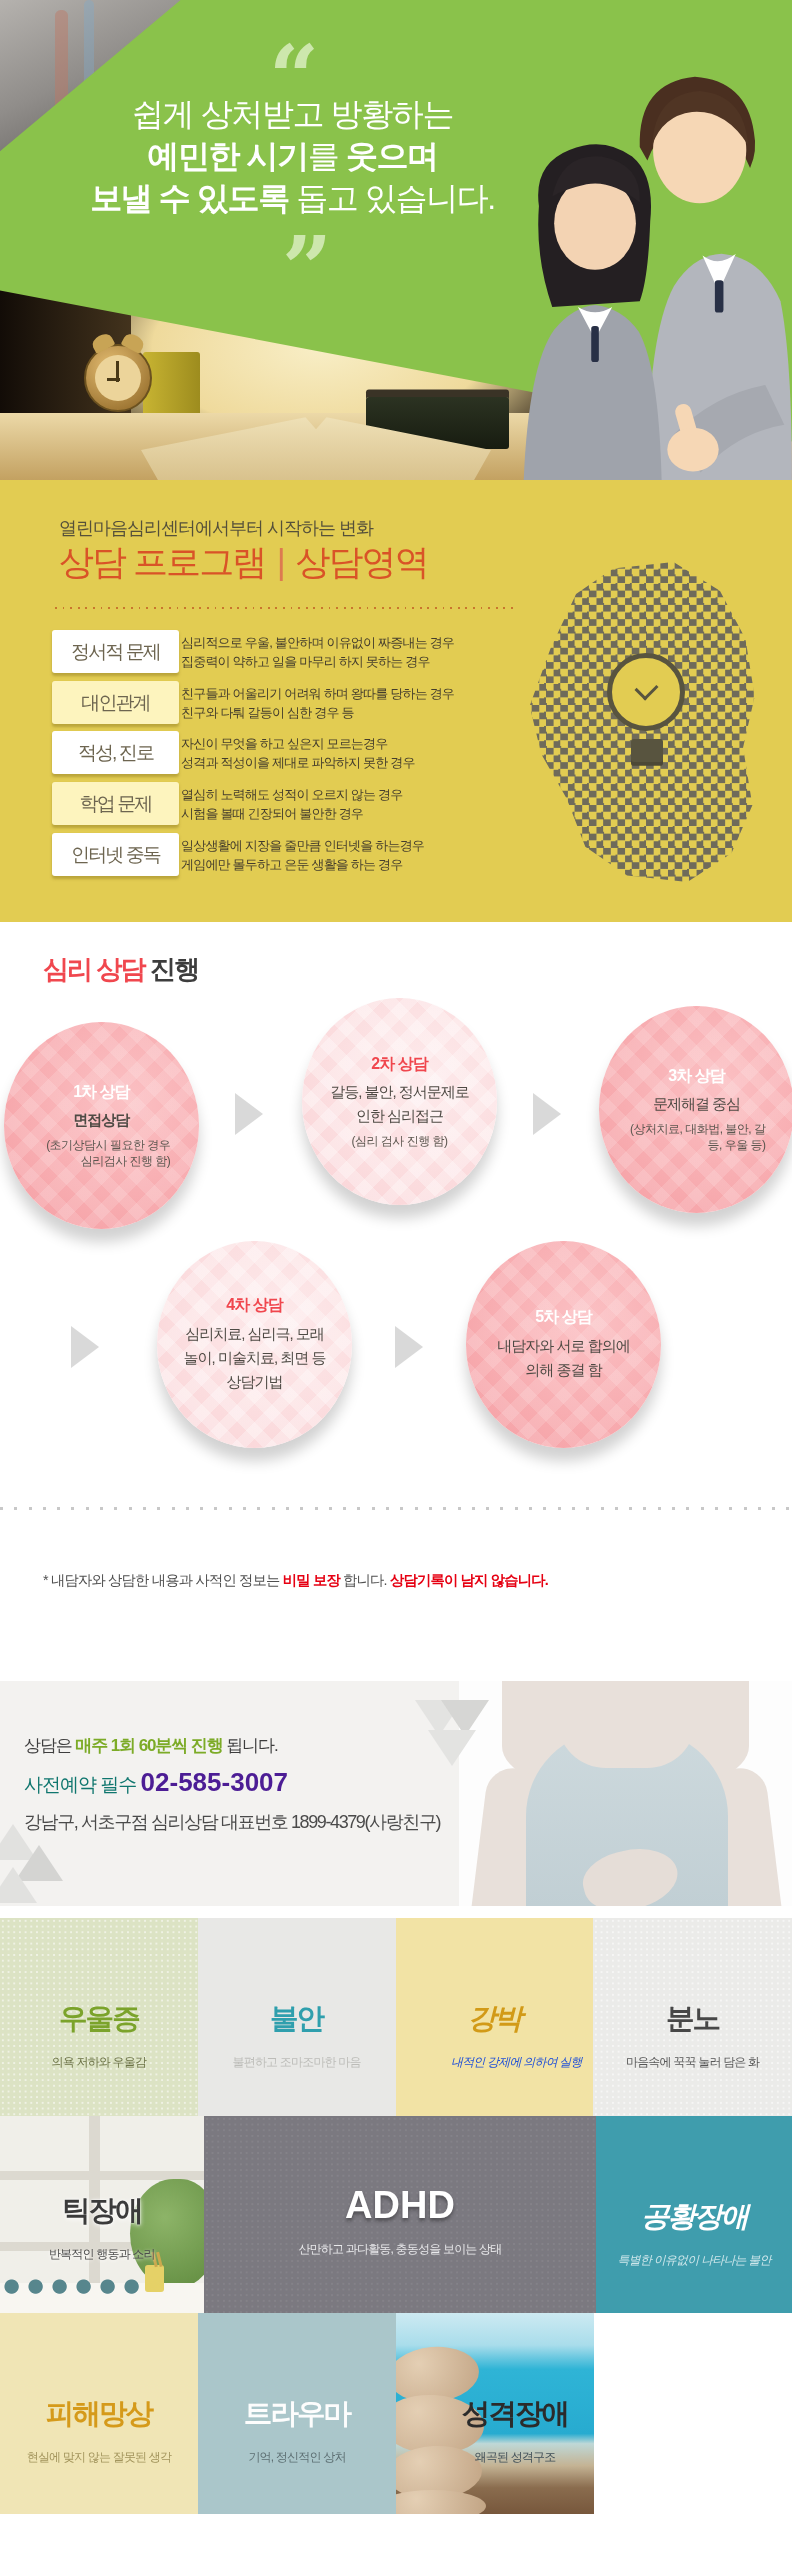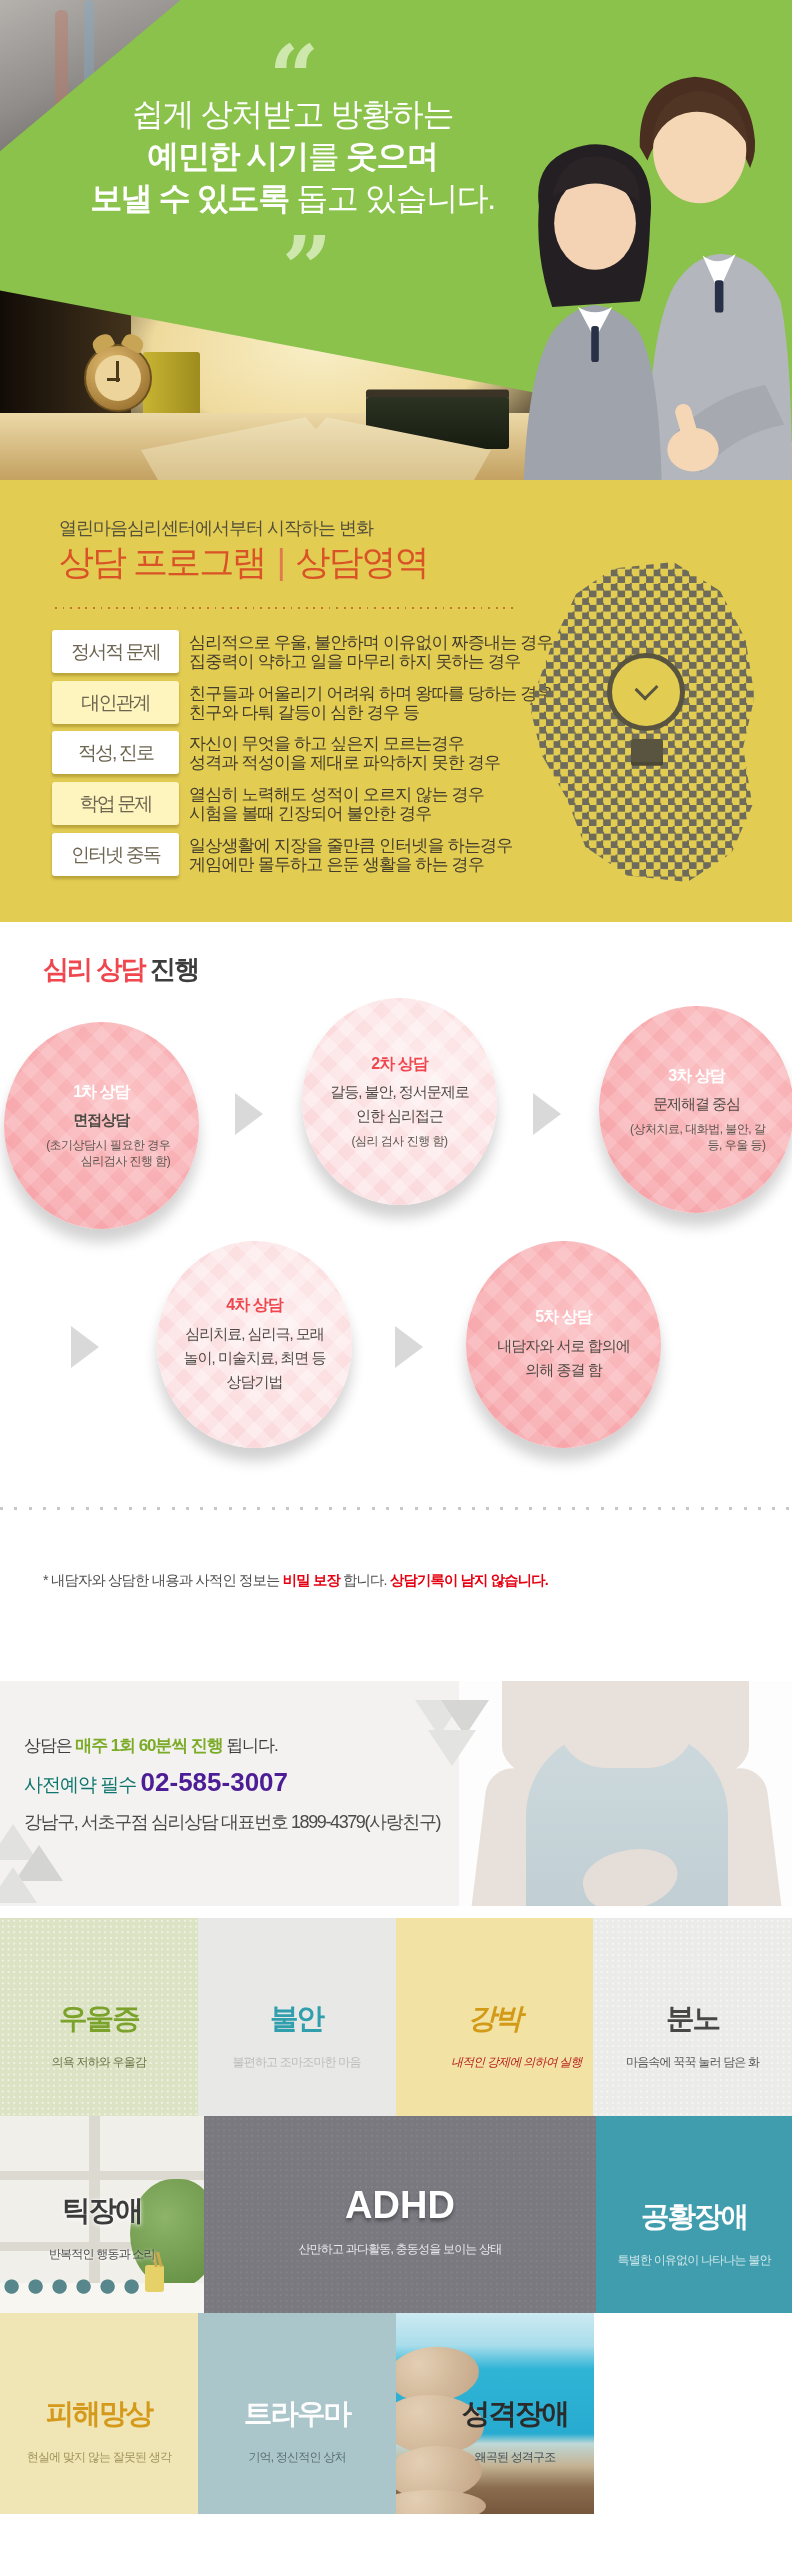--- a/index.html
+++ b/index.html
@@ -46,21 +46,21 @@
   .program { position:relative; width:792px; height:442px; background:#e2cc52; overflow:hidden; }
   .prog-subtitle { position:absolute; left:59px; top:36px; font-size:18px; color:#55503a; letter-spacing:-1px; }
   .prog-title { position:absolute; left:59px; top:59px; font-size:35px; color:#d95327; letter-spacing:-1.9px; }
   .prog-title .sep { color:#dd7a50; padding:0 11.4px; font-weight:200; }
   .prog-divider { position:absolute; left:55px; top:127px; width:464px; height:1.9px;
     background:repeating-linear-gradient(90deg,#c9762d 0 1.9px, transparent 1.9px 7.6px); }
   .prog-row { position:absolute; left:52px; display:flex; align-items:flex-start; }
   .p-box { width:127px; height:43px; line-height:43px; text-align:center; background:#fff;
     border-radius:2.9px; box-shadow:0 2.9px 2.9px rgba(110,90,15,.35); font-size:19px; color:#6d6550; letter-spacing:-1.9px; }
   .p-box.alt { background:#fdf4be; }
-  .p-desc { margin-left:10px; padding-top:2.9px; font-size:17px; color:#443d2c; line-height:19px; letter-spacing:-0.8px; }
+  .p-desc { margin-left:2px; padding-top:2.9px; font-size:13px; color:#443d2c; line-height:19px; letter-spacing:-0.8px; }
   .head-mosaic { position:absolute; left:525px; top:82px; width:232px; height:320px;
     background:repeating-conic-gradient(#6f6b5a 0% 25%, rgba(0,0,0,0) 0% 50%) 0 0/14.3px 14.3px;
     clip-path:polygon(38% 2%, 64% 0%, 84% 9%, 95% 24%, 99% 42%, 94% 58%, 98% 76%, 89% 91%, 70% 100%, 44% 98%, 26% 89%, 18% 74%, 7% 60%, 2% 45%, 11% 27%, 22% 10%); }
   .bulb { position:absolute; left:607px; top:173px; width:78px; height:78px; border-radius:50%;
     background:#e2cc52; border:5.7px solid #58543f; }
   .bulb-fil { position:absolute; left:25px; top:23px; width:19px; height:15px;
     border-left:3.8px solid #58543f; border-bottom:3.8px solid #58543f; transform:rotate(-45deg); }
   .bulb-base { position:absolute; left:631px; top:259px; width:32px; height:23px; background:#58543f;
     border-radius:2.9px; box-shadow:0 3.8px 0 #4c4836; }
 
@@ -127,39 +127,39 @@
 
   
   .grid-row { display:flex; width:792px; }
   .row1 { height:198px; } .row2 { height:197px; } .row3 { height:201px; }
   .tile { position:relative; overflow:hidden; text-align:center; }
   .t-name { position:relative; margin-top:82px; font-size:28.5px; font-weight:bold; letter-spacing:-1.9px; }
   .t-desc { position:relative; margin-top:16px; font-size:12px; letter-spacing:-0.8px; }
   .speckle { background-image:radial-gradient(rgba(255,255,255,.55) 1px, transparent 1.2px); background-size:5.7px 5.7px; }
   .t-dep { width:198px; background-color:#dce3c4; } .t-dep .t-name{color:#7ba32b;} .t-dep .t-desc{color:#6c7347;}
   .t-anx { width:198px; background:#e8e8e6; } .t-anx .t-name{color:#2f9fad;} .t-anx .t-desc{color:#bcbcb8;}
-  .t-obs { width:198px; background:#f2e3a5;font-style:italic; } .t-obs .t-name{color:#d29a17;} .t-obs .t-desc{color:#b91c1c;padding-left:44px;}
+  .t-obs { width:198px; background:#f2e3a5;font-style:italic; } .t-obs .t-name{color:#d29a17;} .t-obs .t-desc{color:#1d4ed8;padding-left:44px;}
   .t-ang { width:199px; background-color:#ebebe9; } .t-ang .t-name{color:#474747;} .t-ang .t-desc{color:#565656;}
   .t-tic { width:206px; background:#f0efe9; }
   .t-tic .t-name{ color:#3b3b3b; margin-top:76px; text-shadow:0 1px 4.8px #fff, 0 0 1.9px #fff; }
   .t-tic .t-desc{ color:#4c4c4c; text-shadow:0 1px 3.8px #fff; }
   .win-v { position:absolute; left:89px; top:0; width:10.5px; height:100%; background:#dcd9d0; }
   .win-h { position:absolute; left:0; width:100%; height:8.6px; background:#dcd9d0; }
   .plant { position:absolute; right:-13.3px; bottom:25px; width:87px; height:109px;
     background:radial-gradient(circle at 40% 35%, #8db468, #5f8a3e); border-radius:50% 42% 46% 50%; }
   .shelf-bar { position:absolute; left:0; bottom:0; width:100%; height:30px; background:#f8f6f1; }
   .candles { position:absolute; left:3.8px; bottom:19px; width:143px; height:15px;
     background:radial-gradient(circle at 7.6px 7.6px, #57868d 6.7px, transparent 7.6px) 0 0/24px 15px repeat-x; }
   .bottle { position:absolute; left:145px; bottom:21px; width:19px; height:27px; background:#e5d167; border-radius:2.9px; }
   .bottle::before { content:""; position:absolute; left:7.6px; top:-13.3px; width:2.9px; height:15px; background:#caa94e; transform:rotate(-14deg); box-shadow:4.8px 1px 0 #caa94e; }
   .t-adhd { width:397px; background-color:#7b7980;
     background-image:radial-gradient(rgba(255,255,255,.07) 1px, transparent 1.1px); background-size:5.7px 5.7px; }
   .t-adhd .t-name { color:#fff; font-size:38px; margin-top:68px; letter-spacing:0; text-shadow:0 2.9px 3.8px rgba(0,0,0,.35); }
   .t-adhd .t-desc { color:#e9e9eb; margin-top:13.3px; }
-  .t-pan { width:198px; background:#3f9dad; } .t-pan .t-name{color:#fff;} .t-pan .t-desc{color:#cfe7eb;}
+  .t-pan { width:198px; background:#3f9dad;font-style:italic; } .t-pan .t-name{color:#fff;} .t-pan .t-desc{color:#cfe7eb;}
   .t-per { width:198px; background:#f0e5b5; } .t-per .t-name{color:#d59a1b;} .t-per .t-desc{color:#a2945c;}
   .t-par { width:199px; background-color:#a3b356;
     background-image:radial-gradient(rgba(255,255,255,.12) 1px, transparent 1.1px); background-size:5.7px 5.7px; }
   .t-par .t-name{color:#fff;} .t-par .t-desc{color:#e3eac2;}
   .t-tra { width:198px; background:#aac6ca; } .t-tra .t-name{color:#fdfdfd;} .t-tra .t-desc{color:#5d6f73;}
   .t-pd  { width:198px; background:linear-gradient(180deg,#cdeaf2 0%,#a9ddeb 16%,#2fb4d6 28%,#27abd0 60%,#bed8d7 65%,#c4b394 76%,#8a6c4e 87%,#77573c 100%); }
   .t-pd .t-name{ color:#2b2b2b; margin-left:40px; }
   .t-pd .t-desc{ color:#3f4e57; margin-left:40px; }
   .stone { position:absolute; background:radial-gradient(circle at 35% 28%, #e4cfb4, #c1a383); border-radius:50%; }
   .s1 { left:-7.6px;  top:34px;  width:91px;  height:55px; transform:rotate(-5deg); }

